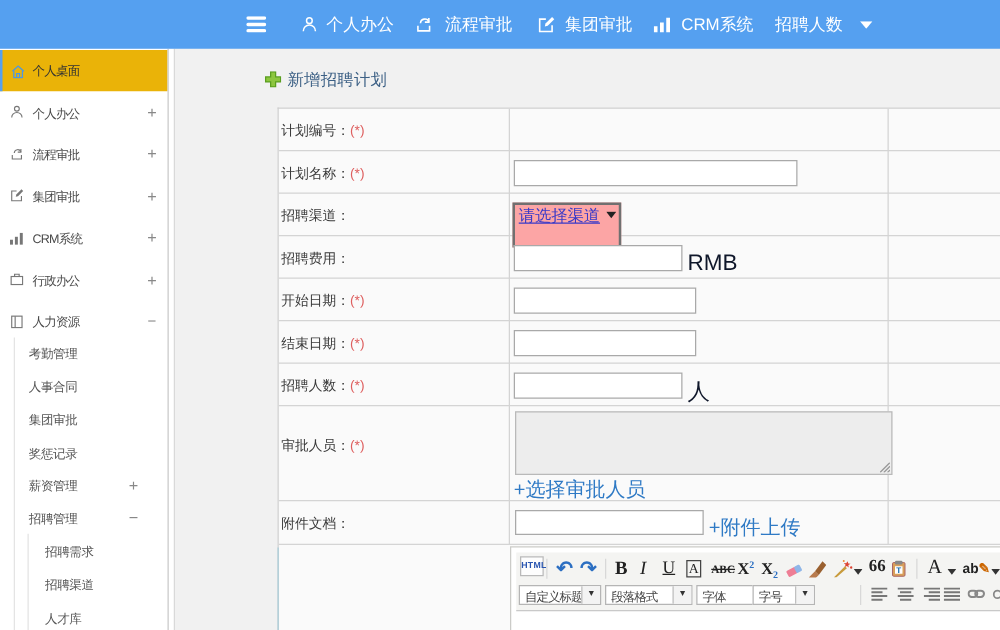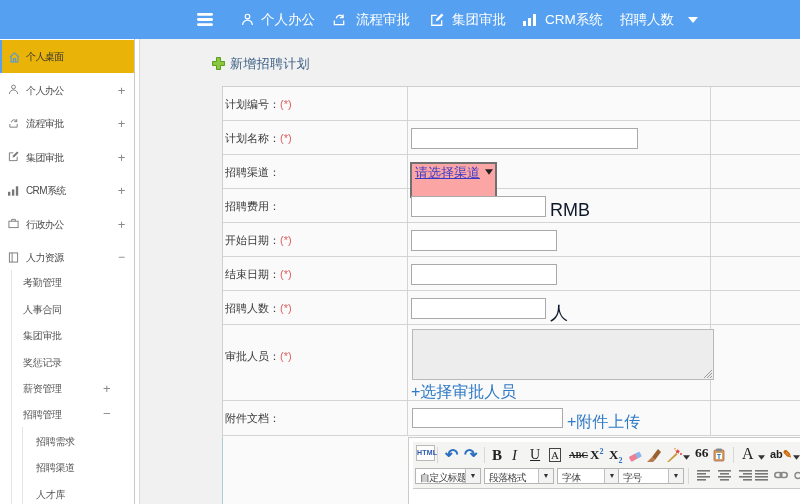--- a/index.html
+++ b/index.html
@@ -269,21 +269,21 @@
         <span class="da">▼</span>
       </div>
   <div class="drop" style="left:71px;top:26px;width:70px">
         <span class="dt">段落格式</span>
         <span class="da">▼</span>
       </div>
   <div class="drop" style="left:144px;top:26px;width:63px">
         <span class="dt">字体</span>
         <span class="da">▼</span>
       </div>
-  <div class="drop" style="left:205px;top:26px;width:66px">
+  <div class="drop" style="left:189px;top:26px;width:50px">
         <span class="dt">字号</span>
         <span class="da">▼</span>
       </div>
   <div class="sep" style="left:275px;top:26px"></div>
   <svg class="abs" style="left:284px;top:28px" width="13" height="11" viewBox="0 0 13 11">
         <g fill="#777">
           <rect x="0" y="0" width="13" height="1.6"></rect>
           <rect x="0" y="3" width="9" height="1.6"></rect>
           <rect x="0" y="6" width="13" height="1.6"></rect>
           <rect x="0" y="9" width="9" height="1.6"></rect>

